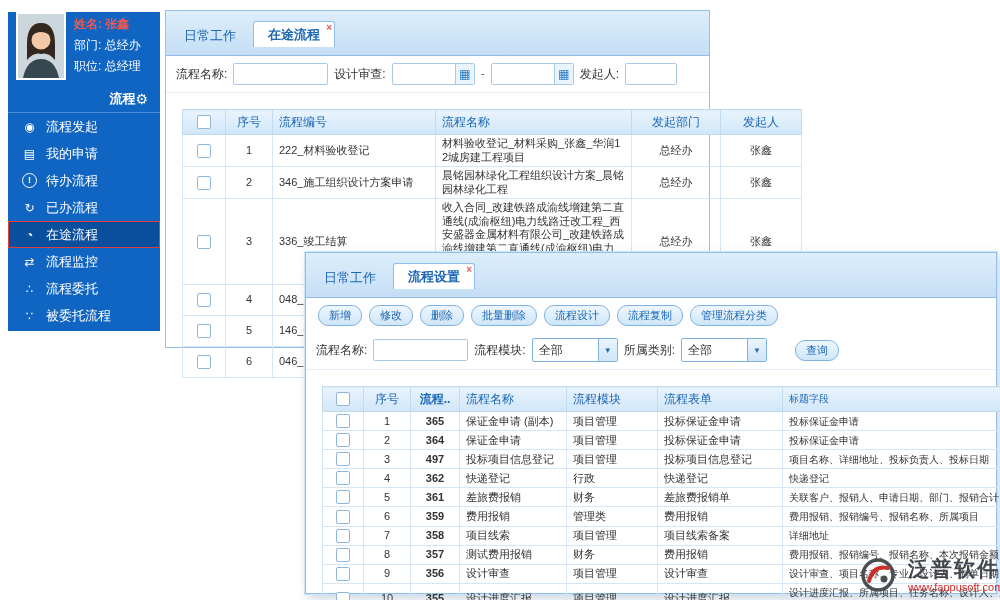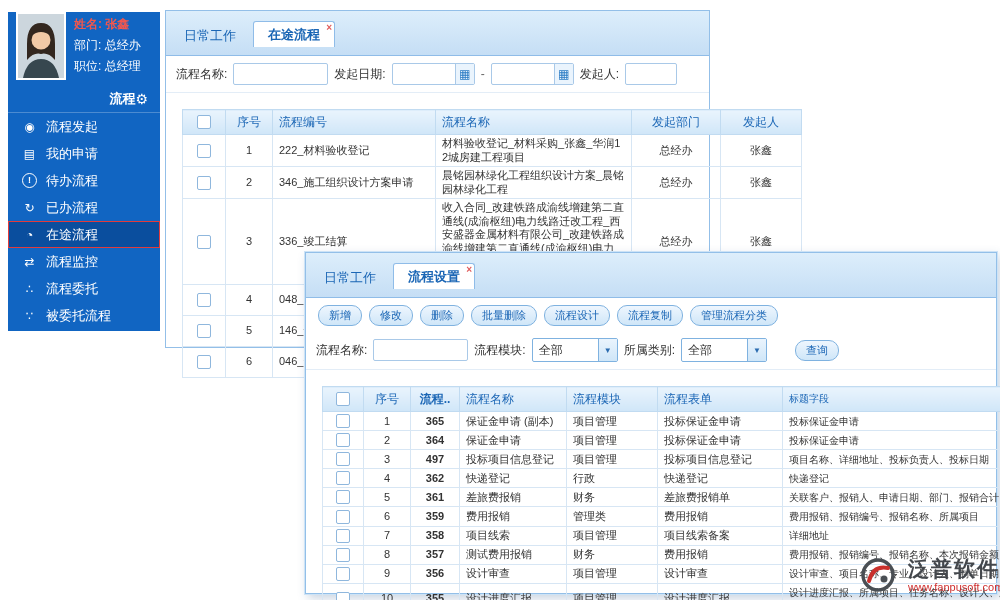--- a/index.html
+++ b/index.html
@@ -152,21 +152,21 @@
   </aside>
 
   <section class="win back">
     <div class="tabbar">
         <div class="tab"><span>日常工作</span></div>
         <div class="tab active"><span>在途流程</span><span class="close">×</span></div>
       </div>
     <div class="filters">
       <label>流程名称:</label>
       <input class="txt w85" style="">
-      <label>发起日期:</label>
+      <label>设计审查:</label>
       <div class="dateinput">
         <input style="">
         <span class="cal">▦</span>
       </div>
       <span class="dash">-</span>
       <div class="dateinput">
         <input style="">
         <span class="cal">▦</span>
       </div>
       <label>发起人:</label>

